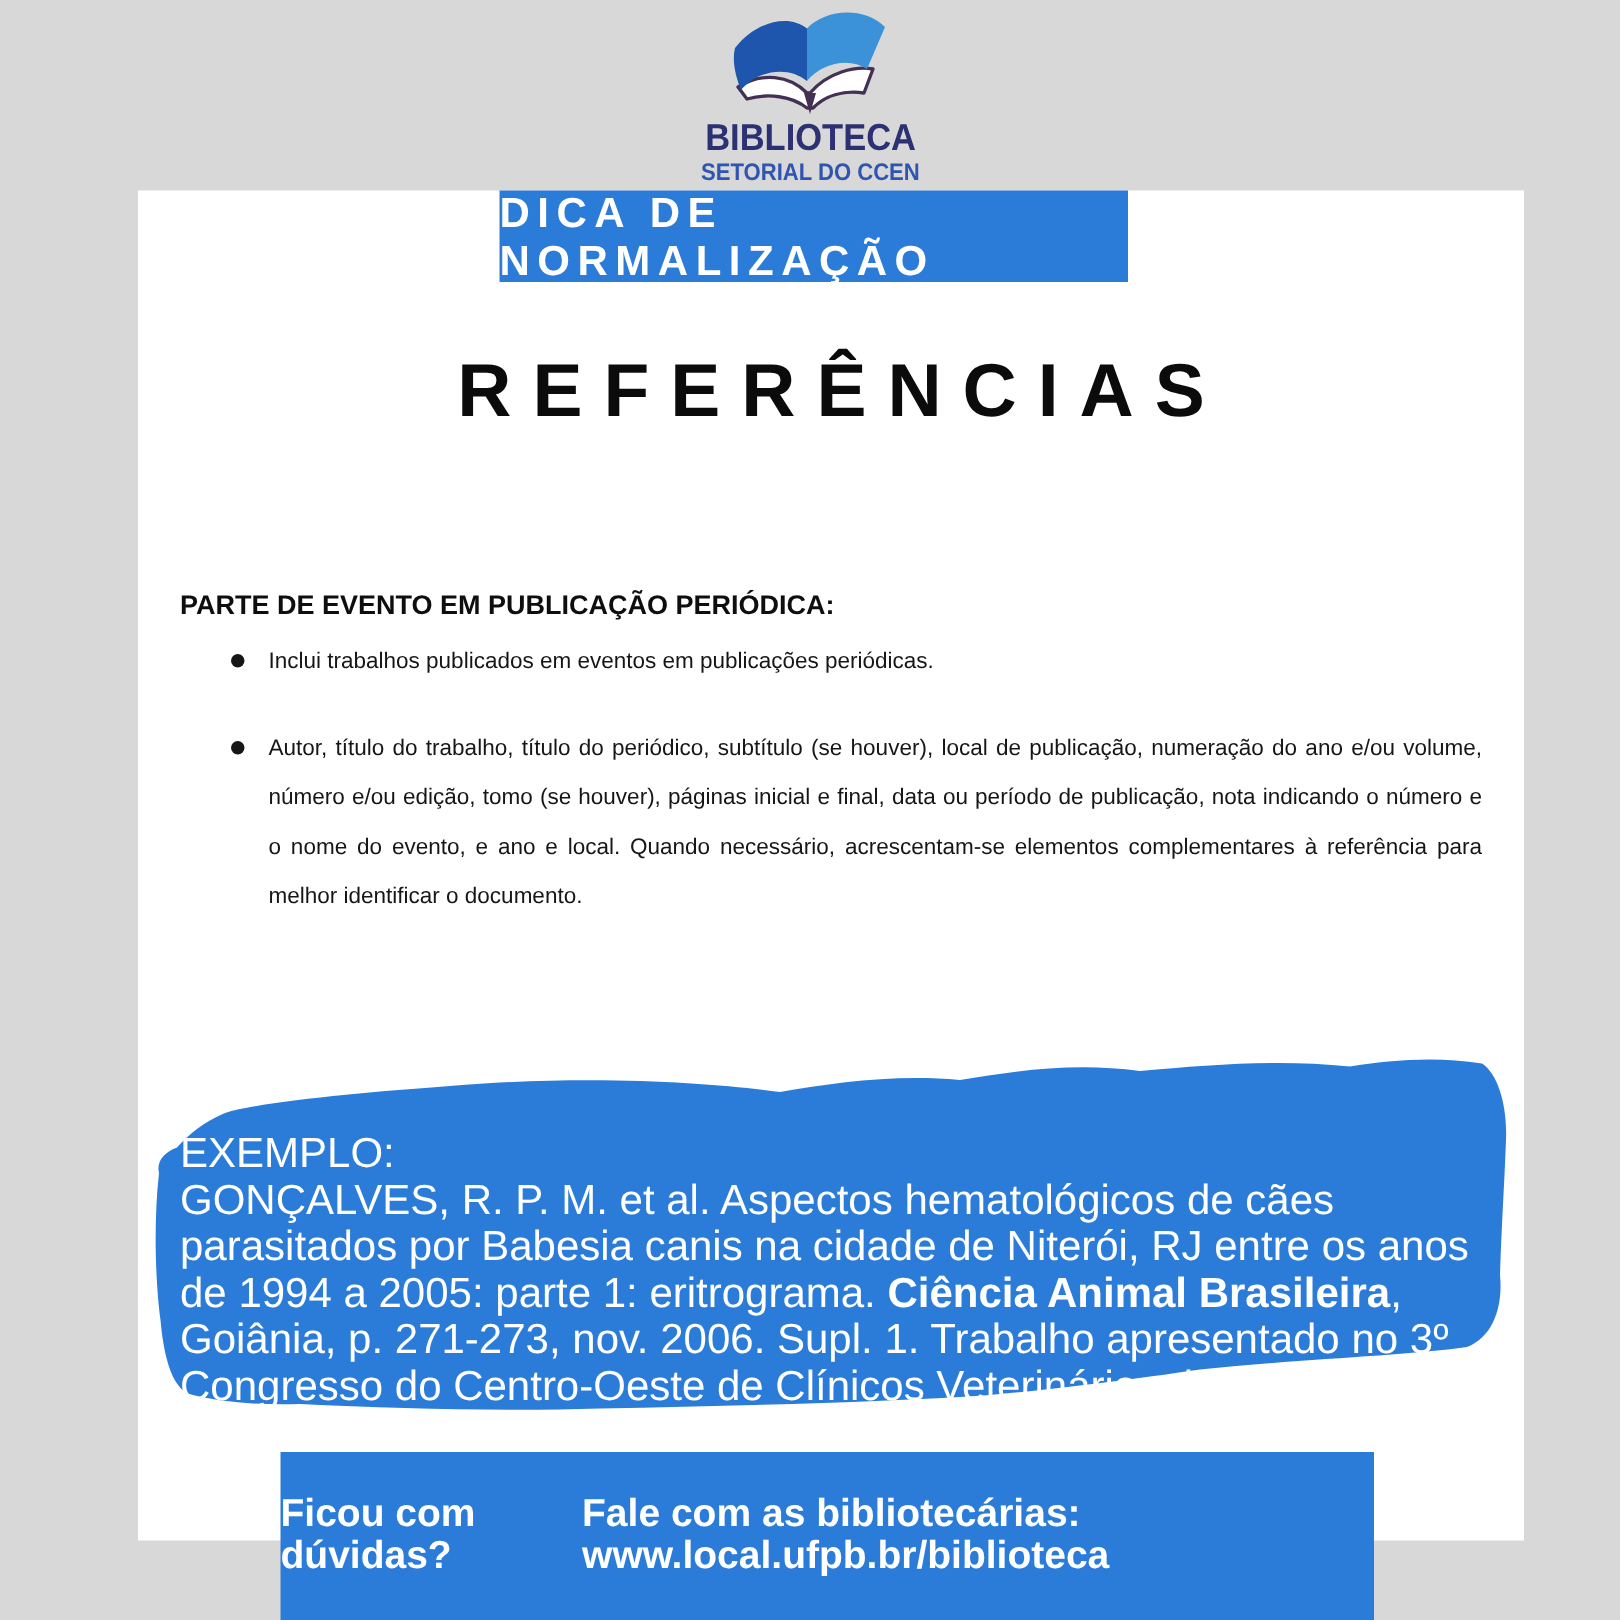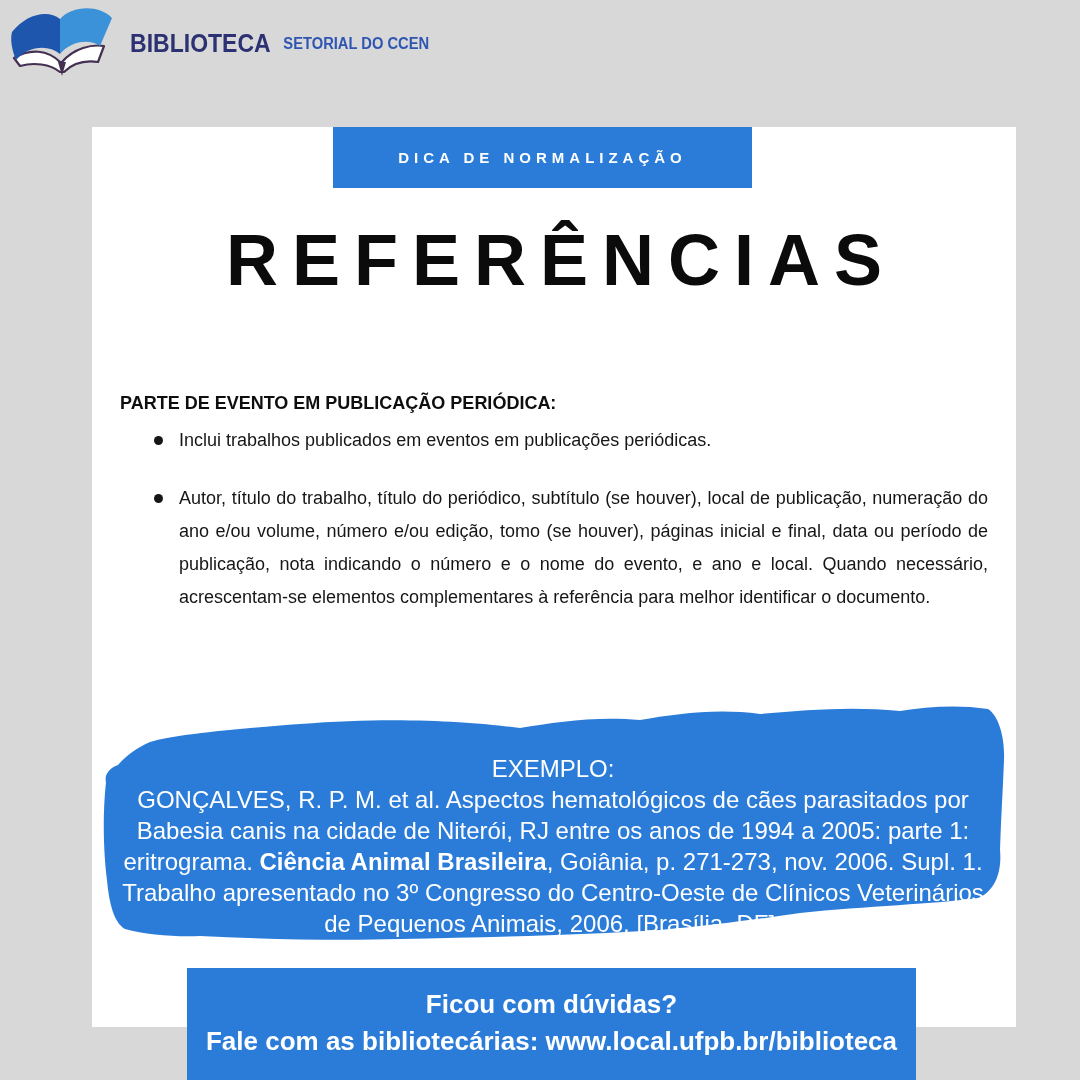--- a/index.html
+++ b/index.html
@@ -1,60 +1,60 @@
 <!DOCTYPE html>
 <html><head>
 <meta charset="utf-8">
 <style>
   html,body{margin:0;padding:0;background:#d8d8d8;}
   .stage{position:relative;width:1080px;height:1080px;background:#d8d8d8;overflow:hidden;
          font-family:"Liberation Sans", sans-serif;}
 
   
-  .logo{position:absolute;top:6px;left:0;width:1080px;display:flex;flex-direction:row;
+  .logo{position:absolute;top:6px;left:0;width:1080px;display:flex;flex-direction:column;
         align-items:center;line-height:1;}
   .logo svg{display:block;}
   .logo-title{font-weight:bold;font-size:25px;letter-spacing:0px;color:#2b3172;
               transform:scaleX(.92);margin-top:2px;}
   .logo-sub{font-weight:bold;font-size:16px;color:#2e55b2;transform:scaleX(.92);margin-top:3px;}
 
   
   .card{position:absolute;left:92px;top:127px;width:924px;height:900px;background:#ffffff;}
 
   
   .tip-banner{position:absolute;left:333px;top:127px;width:419px;height:61px;background:#2b7cd9;
               display:flex;align-items:center;justify-content:center;}
-  .tip-banner span{color:#fff;font-weight:bold;font-size:15px;letter-spacing:5px;}
+  .tip-banner span{color:#fff;font-weight:bold;font-size:28px;letter-spacing:5px;}
 
   
   .poster-title{position:absolute;left:92px;top:228px;width:924px;text-align:center;color:#0b0b0b;}
-  .poster-title div{font-weight:bold;font-size:72px;line-height:64px;letter-spacing:14px;
+  .poster-title div{font-weight:bold;font-size:50px;line-height:64px;letter-spacing:14px;
                     margin-left:14px; }
 
   
   .section{position:absolute;left:120px;width:868px;color:#161616;}
   .sec1{top:393px;}
   .sec2{top:482px;}
   .sec-heading{font-weight:bold;font-size:18px;margin:0 0 10px 0;color:#0e0e0e;}
   .bullet-row{display:flex;align-items:flex-start;padding-left:34px;}
   .bullet-dot{flex:0 0 auto;width:9px;height:9px;border-radius:50%;background:#161616;
               margin:12px 16px 0 0;}
-  .bullet-text{font-size:18px;line-height:33px;text-align:justify;}
+  .bullet-text{font-size:15px;line-height:33px;text-align:justify;}
   .sec1 .bullet-text{text-align:left;}
 
   
   .example-blob{position:absolute;left:96px;top:698px;width:912px;height:245px;}
   .example-text{position:absolute;left:120px;top:753px;width:866px;color:#ffffff;
-                font-size:24px;line-height:31px;text-align:center;}
+                font-size:28px;line-height:31px;}
   .example-label{display:block;}
   .bold-seg{font-weight:bold;}
 
   
   .footer-banner{position:absolute;left:187px;top:968px;width:729px;height:112px;background:#2b7cd9;
-                 display:flex;flex-direction:column;align-items:center;justify-content:center;
+                 display:flex;flex-direction:row;align-items:center;justify-content:center;
                  gap:9px;padding-bottom:4px;box-sizing:border-box;}
   .footer-banner div{color:#fff;font-weight:bold;font-size:26px;line-height:28px;}
 </style>
 </head>
 <body>
 
 <div class="stage">
 
   <div class="logo">
     <svg width="124" height="72" viewBox="0 0 124 72">

